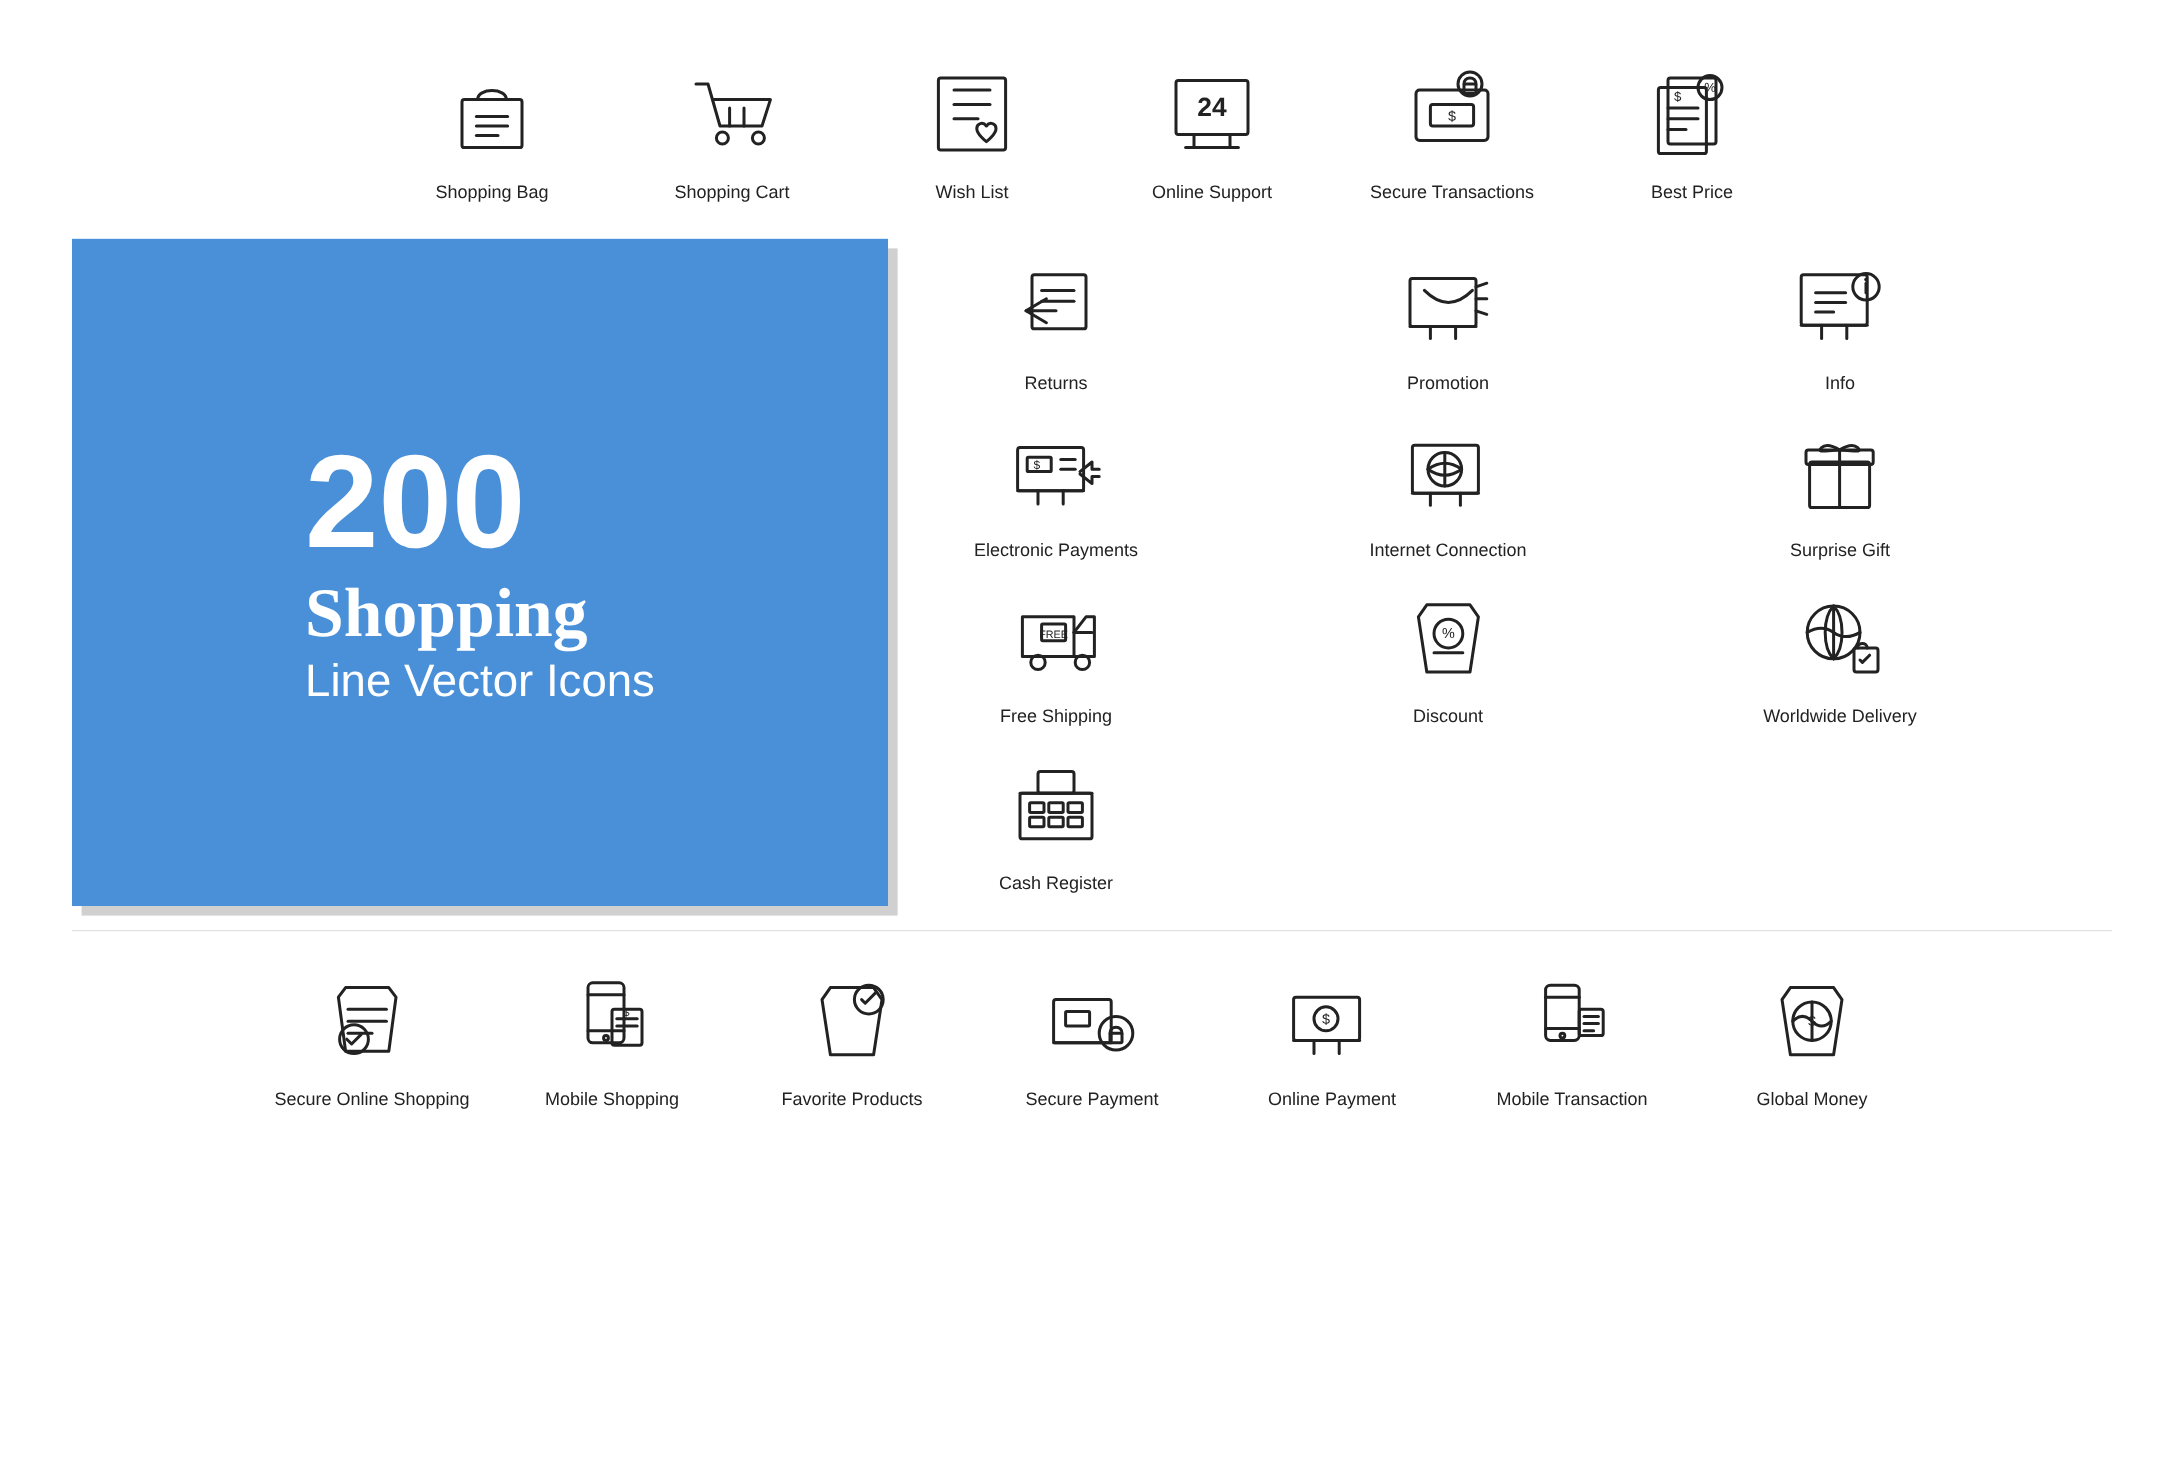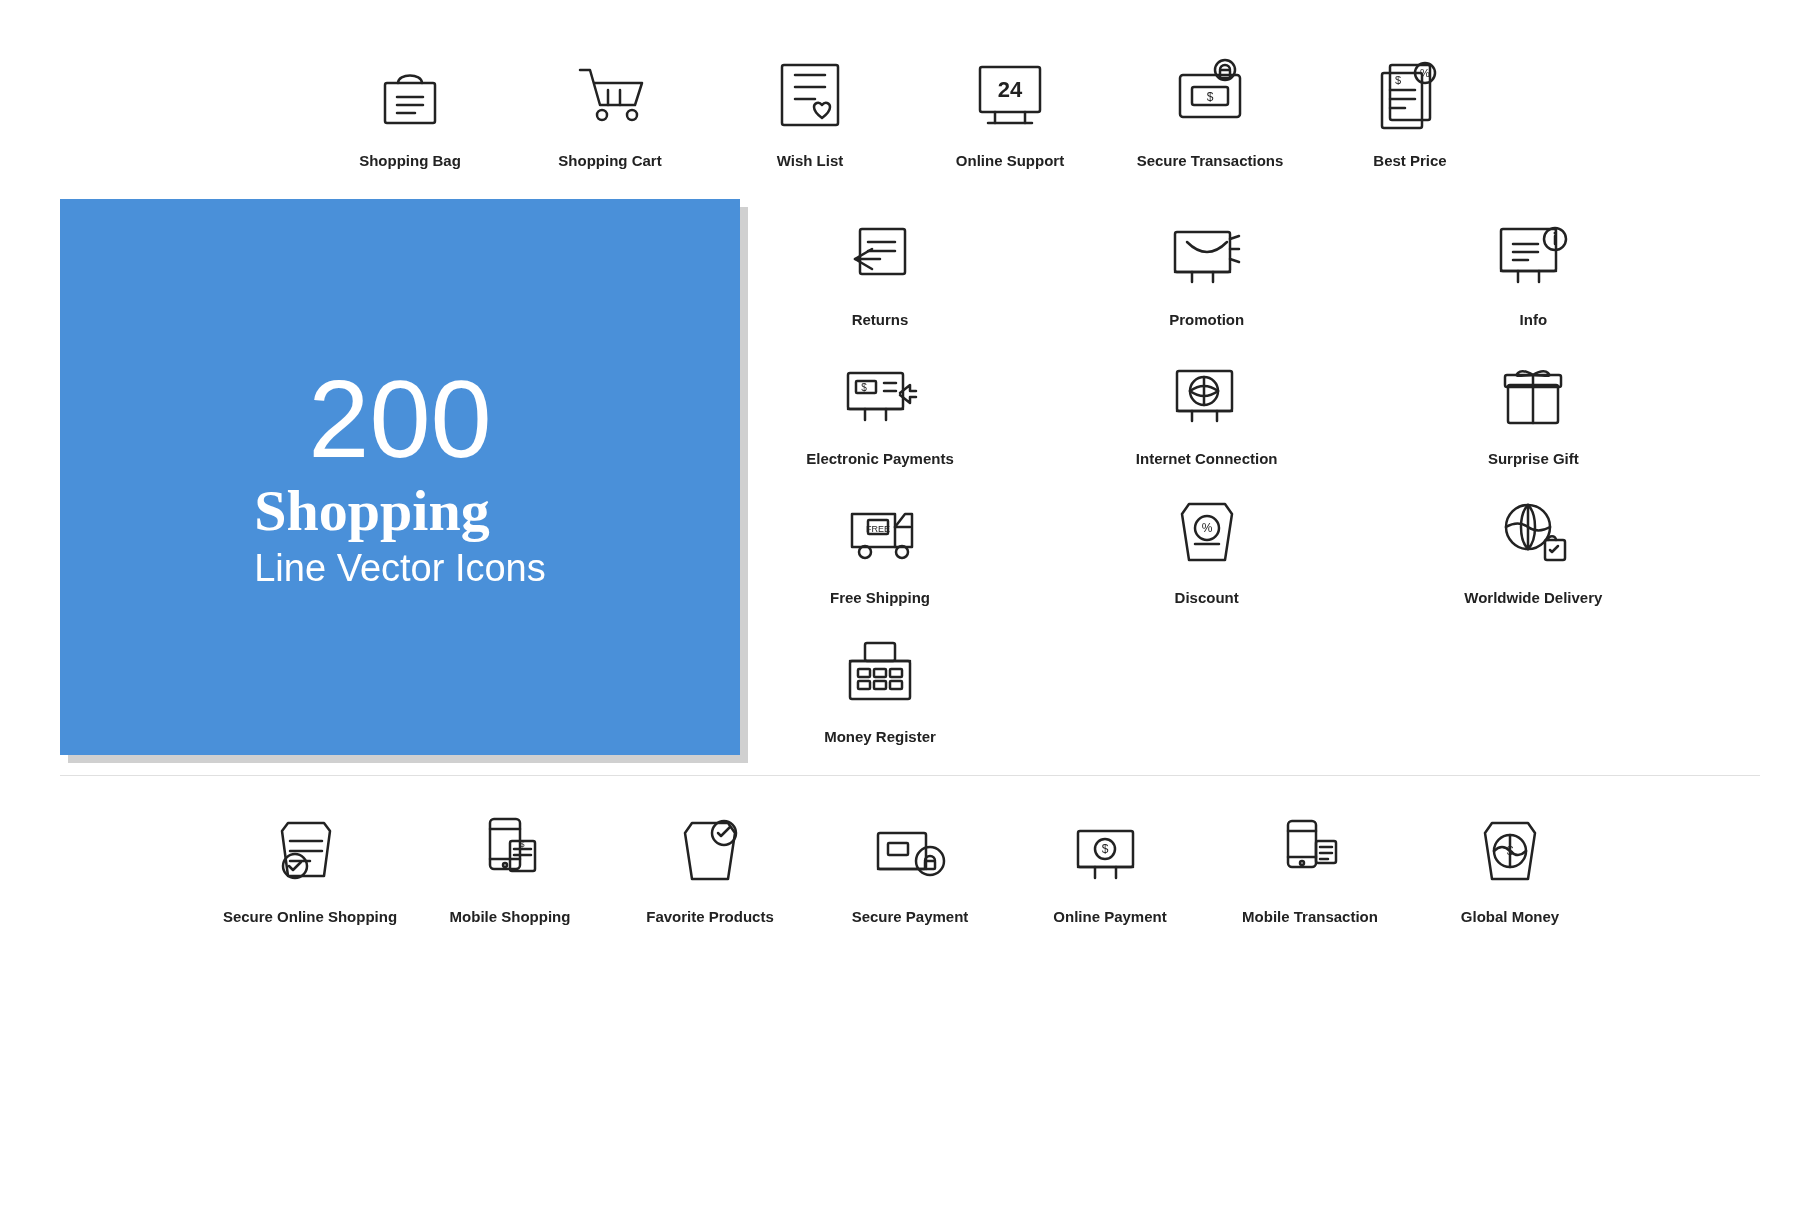--- a/index.html
+++ b/index.html
@@ -39,21 +39,21 @@
       display: flex;
       align-items: center;
       justify-content: center;
       margin-bottom: 12px;
     }
 
     .icon-cell .icon-label {
       font-size: 15px;
       color: #222;
       text-align: left;
-      font-weight: 700;
+      font-weight: 400;
     }
 
     
     .middle-section {
       display: flex;
       gap: 0;
       margin-bottom: 20px;
     }
 
     
@@ -69,24 +69,23 @@
       padding: 60px 70px;
       box-shadow: 8px 8px 0 #d0d0d0;
     }
 
     .blue-box-content {
       color: white;
     }
 
     .blue-box-number {
       font-size: 110px;
-      font-weight: 400;
+      font-weight: 700;
       line-height: 1;
       color: white;
-      text-align: center;
     }
 
     .blue-box-title {
       font-size: 58px;
       font-weight: 700;
       line-height: 1.1;
       color: white;
       margin-top: 5px;
       font-family: Liberation Serif, serif;
     }
@@ -374,21 +373,21 @@
             <rect x="18" y="38" width="12" height="8" rx="1"></rect>
             <rect x="34" y="38" width="12" height="8" rx="1"></rect>
             <rect x="50" y="38" width="12" height="8" rx="1"></rect>
             <rect x="18" y="50" width="12" height="8" rx="1"></rect>
             <rect x="34" y="50" width="12" height="8" rx="1"></rect>
             <rect x="50" y="50" width="12" height="8" rx="1"></rect>
             <rect x="25" y="12" width="30" height="18" rx="2"></rect>
             <line x1="10" y1="30" x2="70" y2="30"></line>
           </svg>
         </div>
-        <span class="icon-label">Money Register</span>
+        <span class="icon-label">Cash Register</span>
       </div>
 
     </div>
   </div>
 
   <div class="bottom-row">
 
     <div class="icon-cell">
       <div class="icon-img">
         <svg viewBox="0 0 80 80" fill="none" stroke="#222" stroke-width="2.5" stroke-linecap="round" stroke-linejoin="round">

